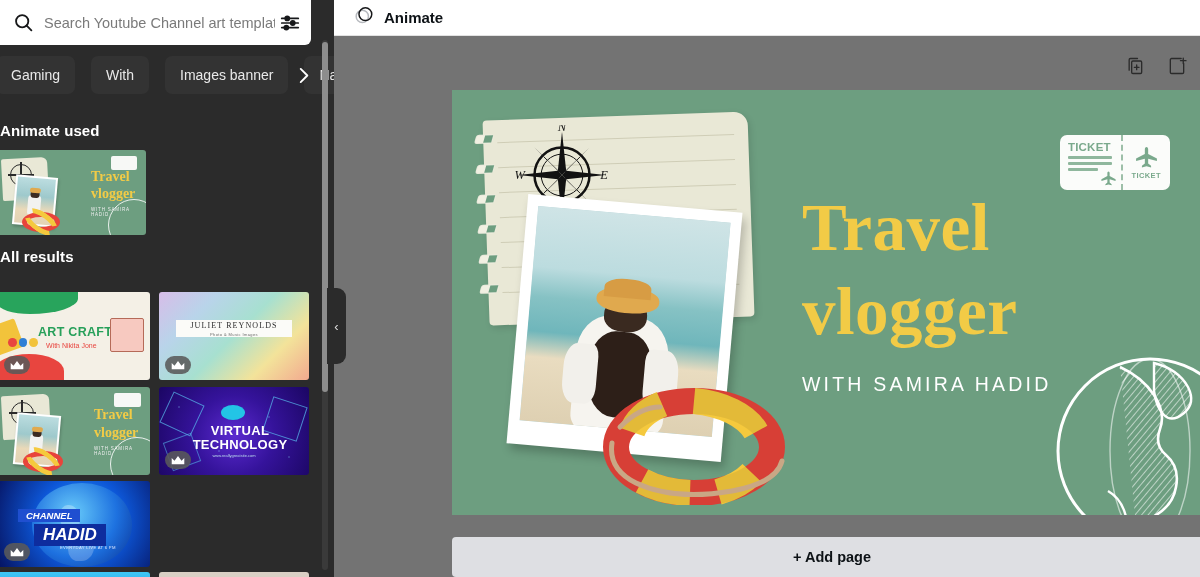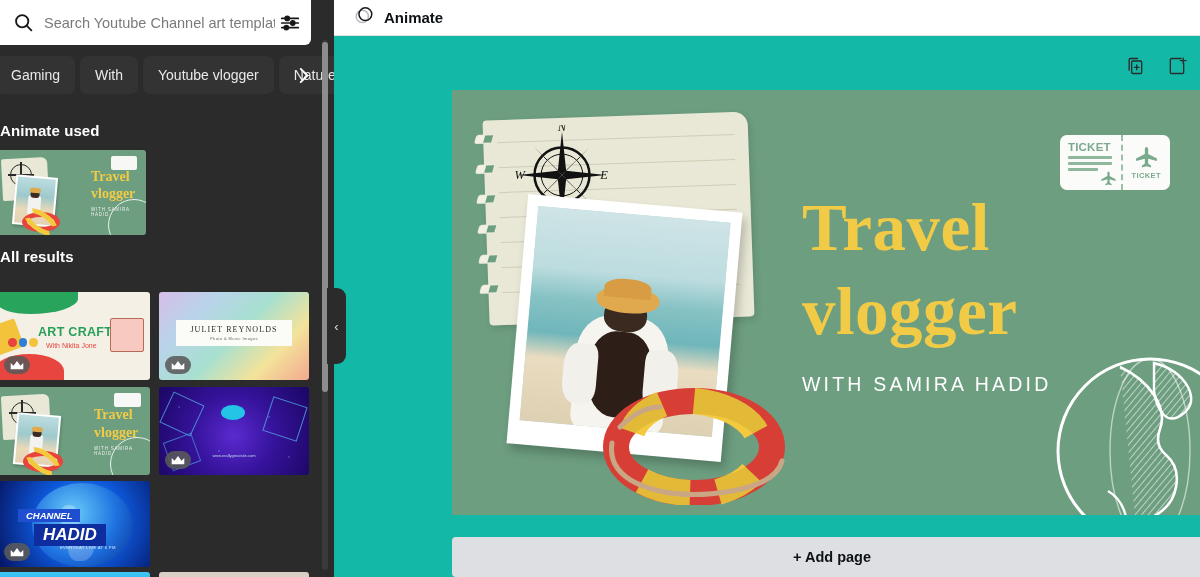--- a/index.html
+++ b/index.html
@@ -36,21 +36,21 @@
   }
   .search-input::placeholder { color: #7a7a7a; }
   .filter-btn {
     flex: 0 0 30px; height: 30px; display: flex; align-items: center; justify-content: center;
     cursor: pointer; border-radius: 4px;
   }
 
   .chips-row {
     position: absolute; top: 52px; left: 0;
     width: 392px; height: 46px;
-    display: flex; align-items: center; gap: 5px;
+    display: flex; align-items: center; gap: 16px;
     padding-left: 0px;
     overflow: hidden;
     text-align: center;
   }
   .chip {
     flex: 0 0 auto;
     background: #333333;
     color: #e9e9e9;
     font-size: 14px;
     border-radius: 7px;
@@ -103,21 +103,21 @@
   .collapse-handle {
     position: absolute; left: 327px; top: 288px;
     width: 19px; height: 76px;
     background: #2b2b2b;
     border-radius: 0 9px 9px 0;
     display: flex; align-items: center; justify-content: center;
     color: #dcdcdc; font-size: 13px; cursor: pointer; z-index: 9;
   }
 
   
-  #editor { position: relative; flex: 1 1 auto; height: 577px; background: #14b8a6; }
+  #editor { position: relative; flex: 1 1 auto; height: 577px; background: #737373; }
   .topbar {
     position: absolute; top: 0; left: 0; right: 0; height: 36px;
     background: #ffffff; border-bottom: 1px solid #e2e2e2;
     display: flex; align-items: center; padding-left: 16px; gap: 9px;
   }
   .animate-label { font-size: 15px; font-weight: bold; color: #0d1216; }
   .animate-btn { display:flex; align-items:center; gap:9px; cursor:pointer; padding: 3px 4px; border-radius: 4px; }
 
   .page-tools {
     position: absolute; top: 56px; right: 13px;
@@ -232,21 +232,21 @@
             <circle cx="15" cy="12" r="2.2" fill="#17181a"></circle>
           <line x1="3" y1="17" x2="21" y2="17"></line>
             <circle cx="8" cy="17" r="2.2" fill="#17181a"></circle>
         </svg>
       </span>
     </div>
 
     <div class="chips-row">
       <div class="chip">Gaming</div>
       <div class="chip">With</div>
-      <div class="chip">Youtube vlogger</div>
+      <div class="chip">Images banner</div>
       <div class="chip">Nature</div>
     </div>
     <div class="chips-next">
       <svg width="13" height="17" viewBox="0 0 12 18" fill="none" stroke="#ffffff" stroke-width="2" stroke-linecap="round" stroke-linejoin="round">
           <polyline points="2,2 9,9 2,16"></polyline>
         </svg>
     </div>
 
     <div class="sec-title" id="recent-title">Animate used</div>
 
@@ -285,21 +285,21 @@
       <div style="position:absolute;left:48px;top:50px;color:#e8453f;font-size:7px;">With Nikita Jone</div>
       <div style="position:absolute;right:6px;top:26px;width:34px;height:34px;background:#f7c9c0;border:1.5px solid #b56a58;border-radius:2px;"></div>
       <div class="crown-badge">
         <svg width="14" height="11" viewBox="0 0 20 15" fill="#ffffff">
             <path d="M1 4l4 4 5-7 5 7 4-4v9H1z"></path>
           </svg>
       </div>
     </div>
 
     <div class="thumb" style="left:159px; top:292px; width:150px; height:88px; background:linear-gradient(135deg,#d7bde8 0%,#b9d4ea 25%,#a7e0d0 50%,#f3e39a 75%,#f2a98f 100%);">
-      <div style="position:absolute;left:17px;top:28px;width:116px;height:26px;background:#fbfbf8;display:flex;flex-direction:column;align-items:center;justify-content:center;gap:2px;">
+      <div style="position:absolute;left:17px;top:28px;width:116px;height:17px;background:#fbfbf8;display:flex;flex-direction:column;align-items:center;justify-content:center;gap:2px;">
         <span style="font-family:'Liberation Serif',serif;font-size:8px;letter-spacing:1.1px;color:#2b2b2b;">JULIET REYNOLDS</span>
         <span style="font-size:4px;letter-spacing:.4px;color:#6a6a6a;">Photo &amp; Music Images</span>
       </div>
       <div class="crown-badge">
         <svg width="14" height="11" viewBox="0 0 20 15" fill="#ffffff">
             <path d="M1 4l4 4 5-7 5 7 4-4v9H1z"></path>
           </svg>
       </div>
     </div>
 
@@ -326,20 +326,21 @@
     <div class="thumb" style="left:159px; top:387px; width:150px; height:88px; background:radial-gradient(circle at 50% 55%, #5b2ad0 0%, #35139b 45%, #1b0663 100%);">
       <div style="position:absolute;left:0;top:0;right:0;bottom:0;opacity:.45;background:
            radial-gradient(1.3px 1.3px at 20px 20px,#8df,transparent),
            radial-gradient(1.3px 1.3px at 60px 64px,#8df,transparent),
            radial-gradient(1.3px 1.3px at 110px 30px,#8df,transparent),
            radial-gradient(1.3px 1.3px at 130px 70px,#8df,transparent);"></div>
       <div style="position:absolute;left:6px;top:10px;width:34px;height:34px;border:1px solid rgba(90,190,240,.7);transform:rotate(25deg);"></div>
       <div style="position:absolute;left:108px;top:14px;width:36px;height:36px;border:1px solid rgba(90,190,240,.7);transform:rotate(18deg);"></div>
       <div style="position:absolute;left:8px;top:50px;width:30px;height:30px;border:1px solid rgba(90,190,240,.55);transform:rotate(-20deg);"></div>
       <div style="position:absolute;left:62px;top:18px;width:24px;height:15px;background:#23c4e6;border-radius:50%;"></div>
+      <div style="position:absolute;left:22px;top:37px;right:10px;text-align:center;color:#fff;font-size:13px;font-weight:bold;line-height:14px;letter-spacing:.3px;">VIRTUAL<br>TECHNOLOGY</div>
       <div style="position:absolute;left:0;right:0;top:66px;text-align:center;color:#bde;font-size:4px;">www.reallygreatsite.com</div>
       <div class="crown-badge">
         <svg width="14" height="11" viewBox="0 0 20 15" fill="#ffffff">
             <path d="M1 4l4 4 5-7 5 7 4-4v9H1z"></path>
           </svg>
       </div>
     </div>
 
     <div class="thumb" style="left:-2px; top:481px; width:152px; height:86px; background:radial-gradient(circle at 55% 45%, #2ea8f5 0%, #0d57d8 45%, #06125f 100%);">
       <div style="position:absolute;left:34px;top:2px;width:100px;height:84px;border-radius:50%;background:radial-gradient(circle at 40% 35%, #6fd0fb 0%, #1f73e0 55%, #0a2f8e 100%);opacity:.9;"></div>

